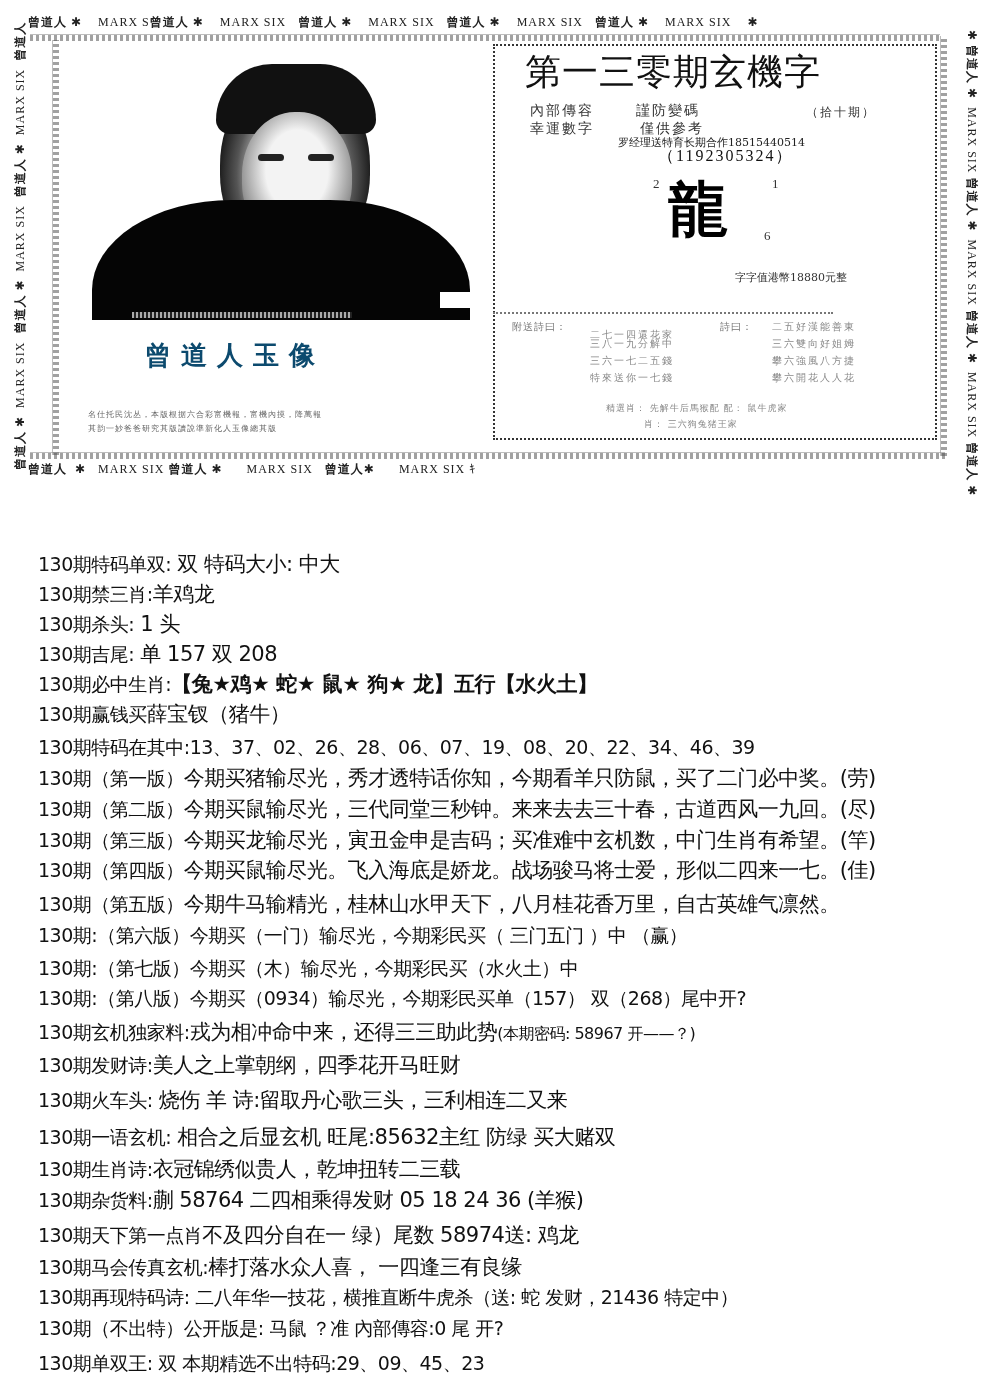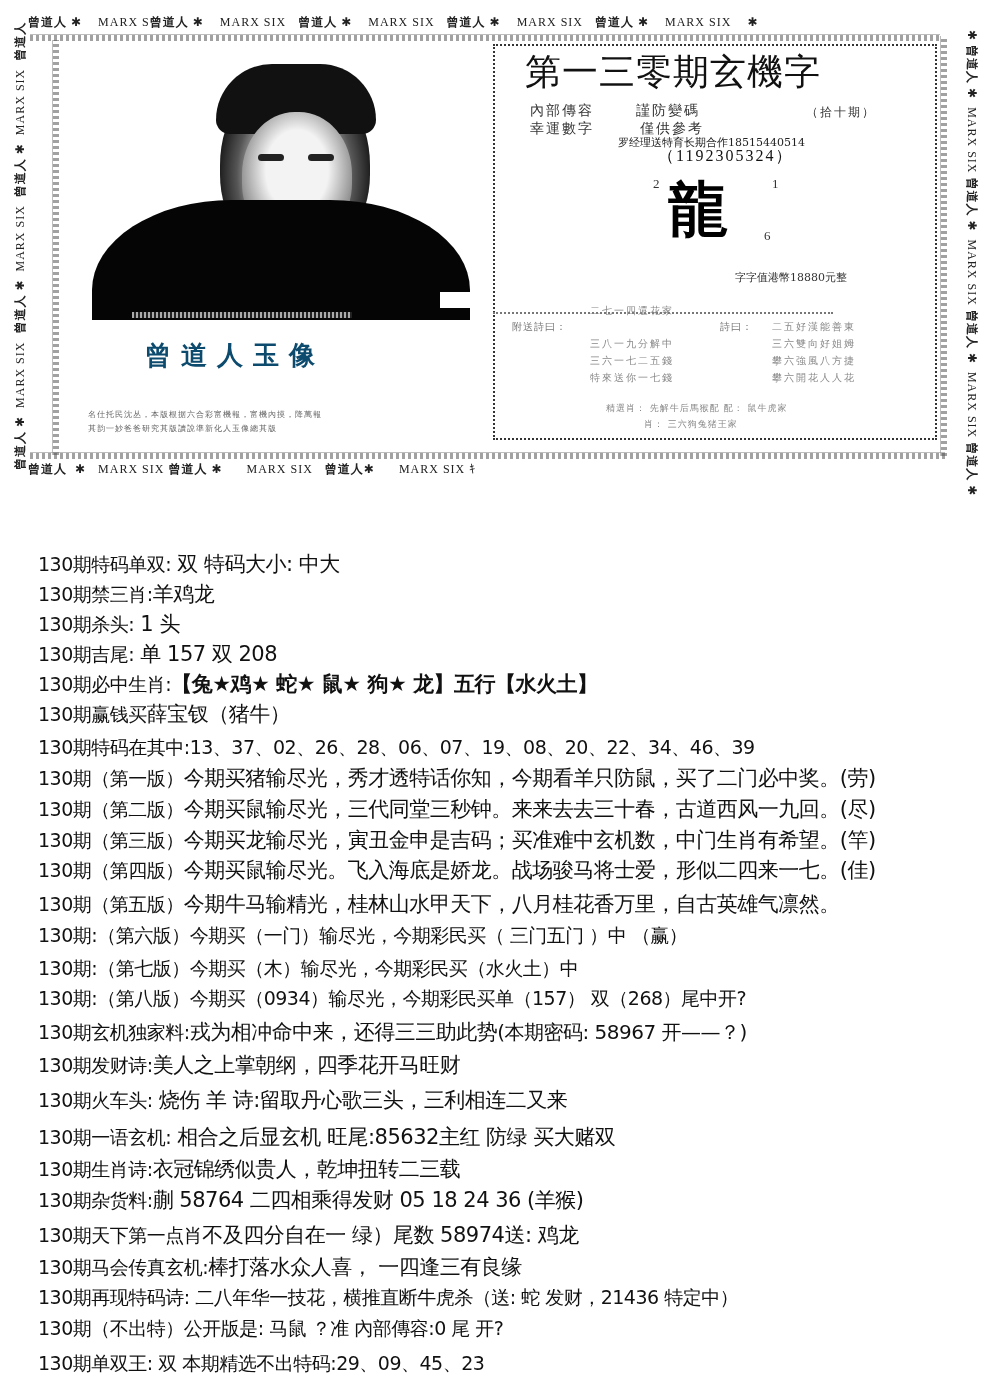--- a/index.html
+++ b/index.html
@@ -41,21 +41,21 @@
   .dragon-num { position:absolute; font-family:"Liberation Serif", serif; font-size:13px; color:#333; }
   .price { position:absolute; left:735px; top:270px; font-family:"DejaVu Serif", serif; font-size:11px; color:#333; }
   .box-divider { position:absolute; left:493px; top:312px; width:340px; border-top:2px dotted #777; }
   .poem-label { position:absolute; font-size:10px; color:#777; letter-spacing:1px; }
   .poem-line { position:absolute; font-size:10px; color:#888; letter-spacing:2px; }
 
   
   .lines { position:absolute; left:14px; top:545px; width:975px; }
   .line { position:absolute; left:0; white-space:nowrap; font-family:"DejaVu Sans", sans-serif; font-size:19px; color:#111; letter-spacing:-0.5px; }
   .line .pre { font-size:19px;margin-left:24px; }
-  .line .sm { font-size:20px; }
+  .line .sm { font-size:16px; }
   .line .big { font-size:21px; }
 </style>
 </head>
 <body>
 
 <div class="banner">
 
   <div class="border-strip strip-top">
     <span class="cn">曾道人</span>&nbsp;<span>✱</span>&nbsp;&nbsp;&nbsp;&nbsp;<span>MARX S</span><span class="cn">曾道人</span>&nbsp;<span>✱</span>&nbsp;&nbsp;&nbsp;&nbsp;<span>MARX SIX</span>&nbsp;&nbsp;&nbsp;<span class="cn">曾道人</span>&nbsp;<span>✱</span>&nbsp;&nbsp;&nbsp;&nbsp;<span>MARX SIX</span>&nbsp;&nbsp;&nbsp;<span class="cn">曾道人</span>&nbsp;<span>✱</span>&nbsp;&nbsp;&nbsp;&nbsp;<span>MARX SIX</span>&nbsp;&nbsp;&nbsp;<span class="cn">曾道人</span>&nbsp;<span>✱</span>&nbsp;&nbsp;&nbsp;&nbsp;<span>MARX SIX</span>&nbsp;&nbsp;&nbsp;&nbsp;<span>✱</span>
   </div>
@@ -104,21 +104,21 @@
   <div class="info-phone">（1192305324）</div>
 
   <div class="dragon">龍</div>
   <div class="dragon-num" style="left:653px; top:176px;">2</div>
   <div class="dragon-num" style="left:772px; top:176px;">1</div>
   <div class="dragon-num" style="left:764px; top:228px;">6</div>
   <div class="price">字字值港幣18880元整</div>
 
   <div class="box-divider"></div>
   <div class="poem-label" style="left:512px; top:320px;">附送詩曰：</div>
-  <div class="poem-line" style="left:590px; top:304px;font-family:Liberation Serif, serif;">二七一四還花家</div>
+  <div class="poem-line" style="left:590px; top:328px;font-family:Liberation Serif, serif;">二七一四還花家</div>
   <div class="poem-line" style="left:590px; top:337px;">三八一九分解中</div>
   <div class="poem-line" style="left:590px; top:354px;">三六一七二五錢</div>
   <div class="poem-line" style="left:590px; top:371px;">特來送你一七錢</div>
   <div class="poem-label" style="left:720px; top:320px;">詩曰：</div>
   <div class="poem-line" style="left:772px; top:320px;">二五好漢能善東</div>
   <div class="poem-line" style="left:772px; top:337px;">三六雙向好姐姆</div>
   <div class="poem-line" style="left:772px; top:354px;">攀六強風八方捷</div>
   <div class="poem-line" style="left:772px; top:371px;">攀六開花人人花</div>
   <div class="poem-line" style="left:606px; top:402px; font-size:9px; letter-spacing:1px;">精選肖：  先解牛后馬猴配 配：  鼠牛虎家</div>
   <div class="poem-line" style="left:644px; top:418px; font-size:9px; letter-spacing:1px;">肖：  三六狗兔猪王家</div>

